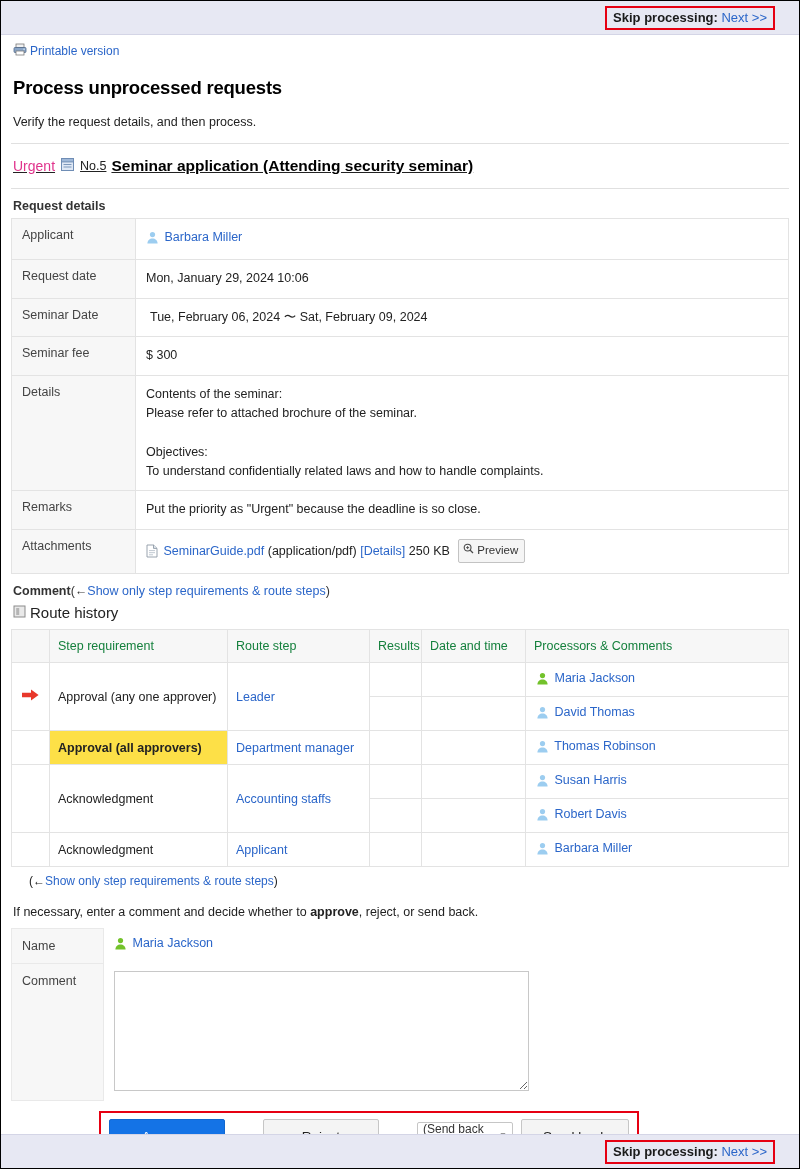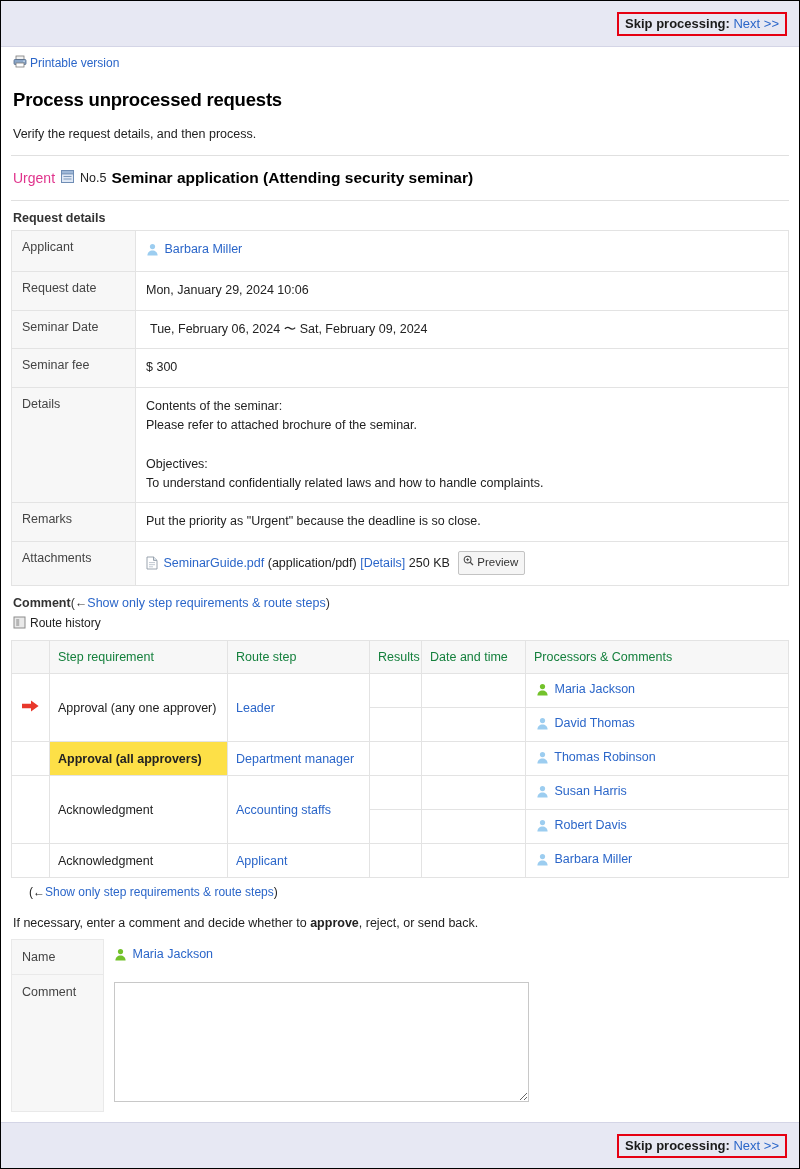--- a/index.html
+++ b/index.html
@@ -12,25 +12,25 @@
     font-size: 12.5px;
     color: #222222;
     border: 1px solid #000;
     overflow: hidden;
     position: relative;
   }
 
   
   .railbar {
     background: #e7e8f3;
-    height: 46px;
+    height: 34px;
     display: flex;
     align-items: center;
     justify-content: flex-end;
-    padding-right: 12px;
+    padding-right: 24px;
     border-bottom: 1px solid #d4d5e6;
   }
   .railbar.bottom { border-bottom: none; border-top: 1px solid #d4d5e6; }
   .skipbox {
     border: 2px solid #e60012;
     padding: 2px 6px 3px 6px;
     font-size: 13px;
     line-height: 15px;
     white-space: nowrap;
     background: #e7e8f3;
@@ -66,20 +66,21 @@
     border: none;
     border-top: 1px solid #e0e0e0;
     margin: 0;
   }
 
   .req-title-row {
     display: flex;
     align-items: center;
     gap: 5px;
     padding: 13px 0 13px 2px;
+    text-decoration: underline;
   }
   .urgent {
     color: #e0338c;
     font-size: 14px;
     font-weight: normal;
   }
   .req-no { font-size: 12.5px; color: #222; }
   .req-name { font-size: 15.5px; font-weight: bold; color: #000; }
 
   .section-label {
@@ -121,21 +122,21 @@
   .inline-ic { vertical-align: -3px; margin-right: 2px; }
 
   .dates-val { padding-left: 4px; }
 
   
   .routehdr {
     display: flex;
     align-items: flex-start;
     gap: 4px;
     margin: 6px 0 8px 2px;
-    font-size: 12px;
+    font-size: 15px;
     color: #222;
   }
   table.route {
     width: 100%;
     border-collapse: collapse;
     border: 1px solid #e3e3e3;
     table-layout: fixed;
   }
   table.route th {
     background: #f7f7f7;

